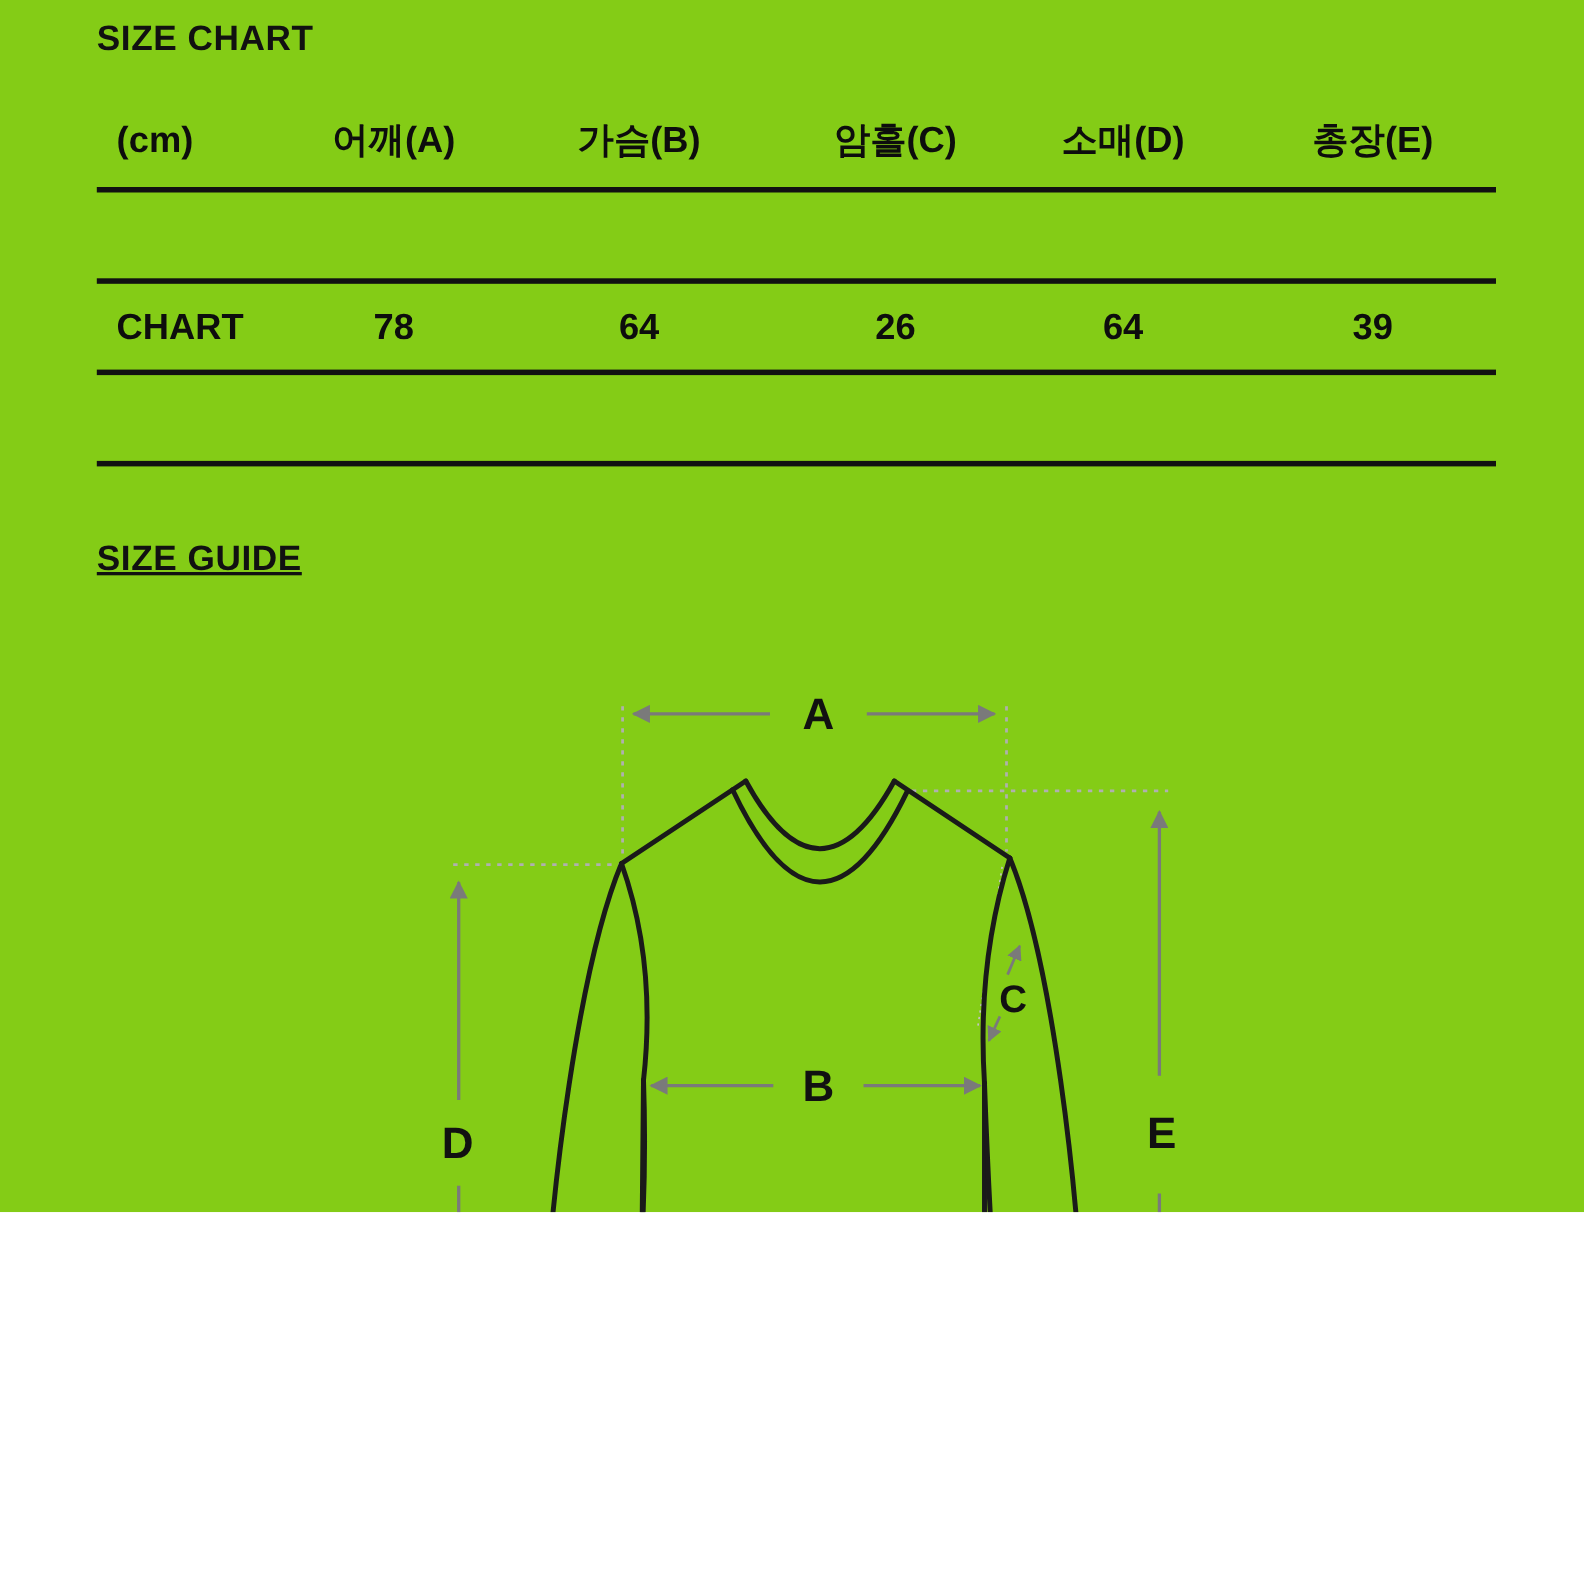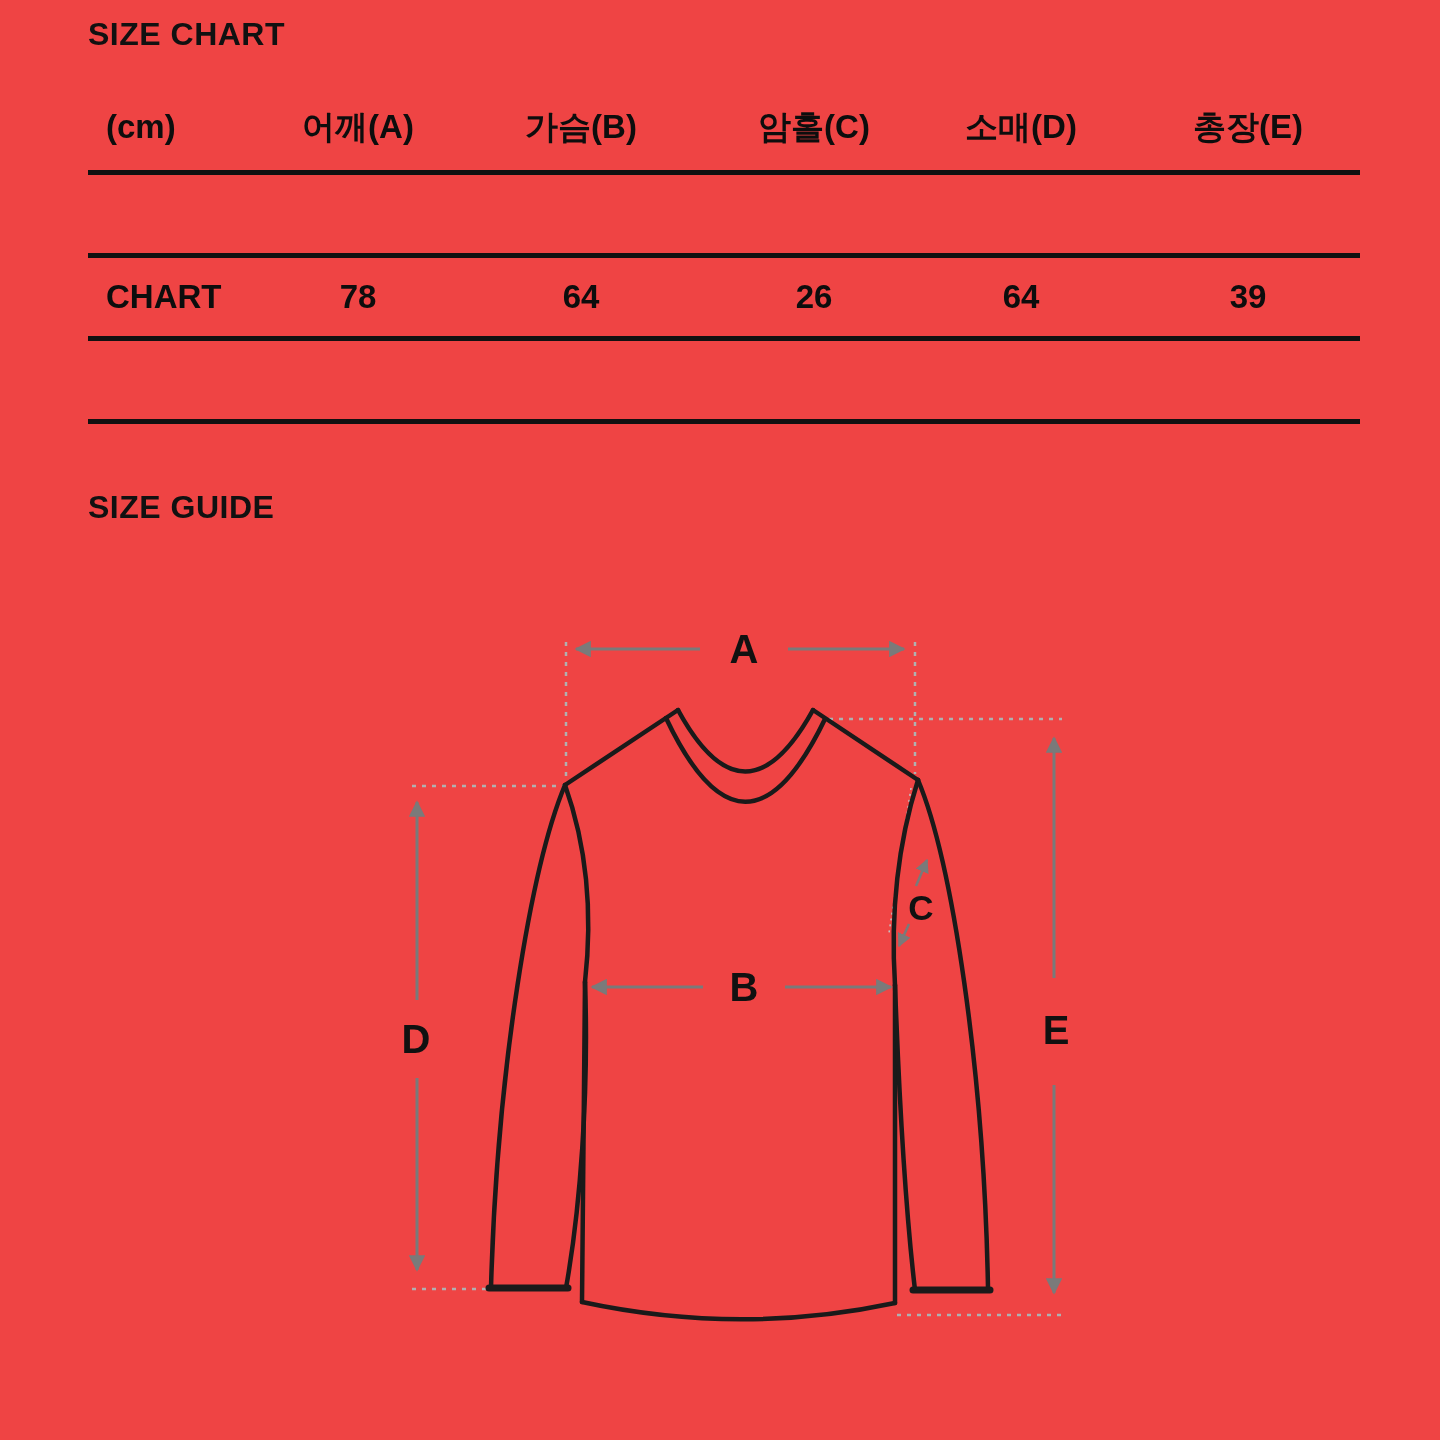--- a/index.html
+++ b/index.html
@@ -1,21 +1,21 @@
 <!DOCTYPE html>
 <html><head>
 <meta charset="utf-8">
 <style>
   html,body{margin:0;padding:0;background:#ffffff;}
-  #page{position:relative;width:1440px;height:1440px;background:#ef4444;overflow:hidden;
+  #page{position:relative;width:1440px;height:1102px;background:#84cc16;overflow:hidden;
         font-family:"Liberation Sans",sans-serif;color:#111111;}
   .sec-title{position:absolute;left:88px;font-size:32px;font-weight:700;
              letter-spacing:0.5px;color:#111111;white-space:nowrap;}
   #size-chart-title{top:16px;}
-  #size-guide-title{top:489px;}
+  #size-guide-title{top:489px;text-decoration:underline;}
   .hline{position:absolute;left:88px;width:1272px;height:5px;background:#111111;}
   .trow{position:absolute;left:88px;width:1272px;height:50px;}
   .cell{position:absolute;top:0;height:50px;line-height:50px;font-size:33px;
         font-weight:700;color:#0d0d0d;white-space:nowrap;margin-left:18px;}
   .cell.ctr{transform:translateX(-50%);}
   svg text{font-family:"Liberation Sans",sans-serif;font-weight:700;fill:#111111;}
 </style>
 </head>
 <body>
 

